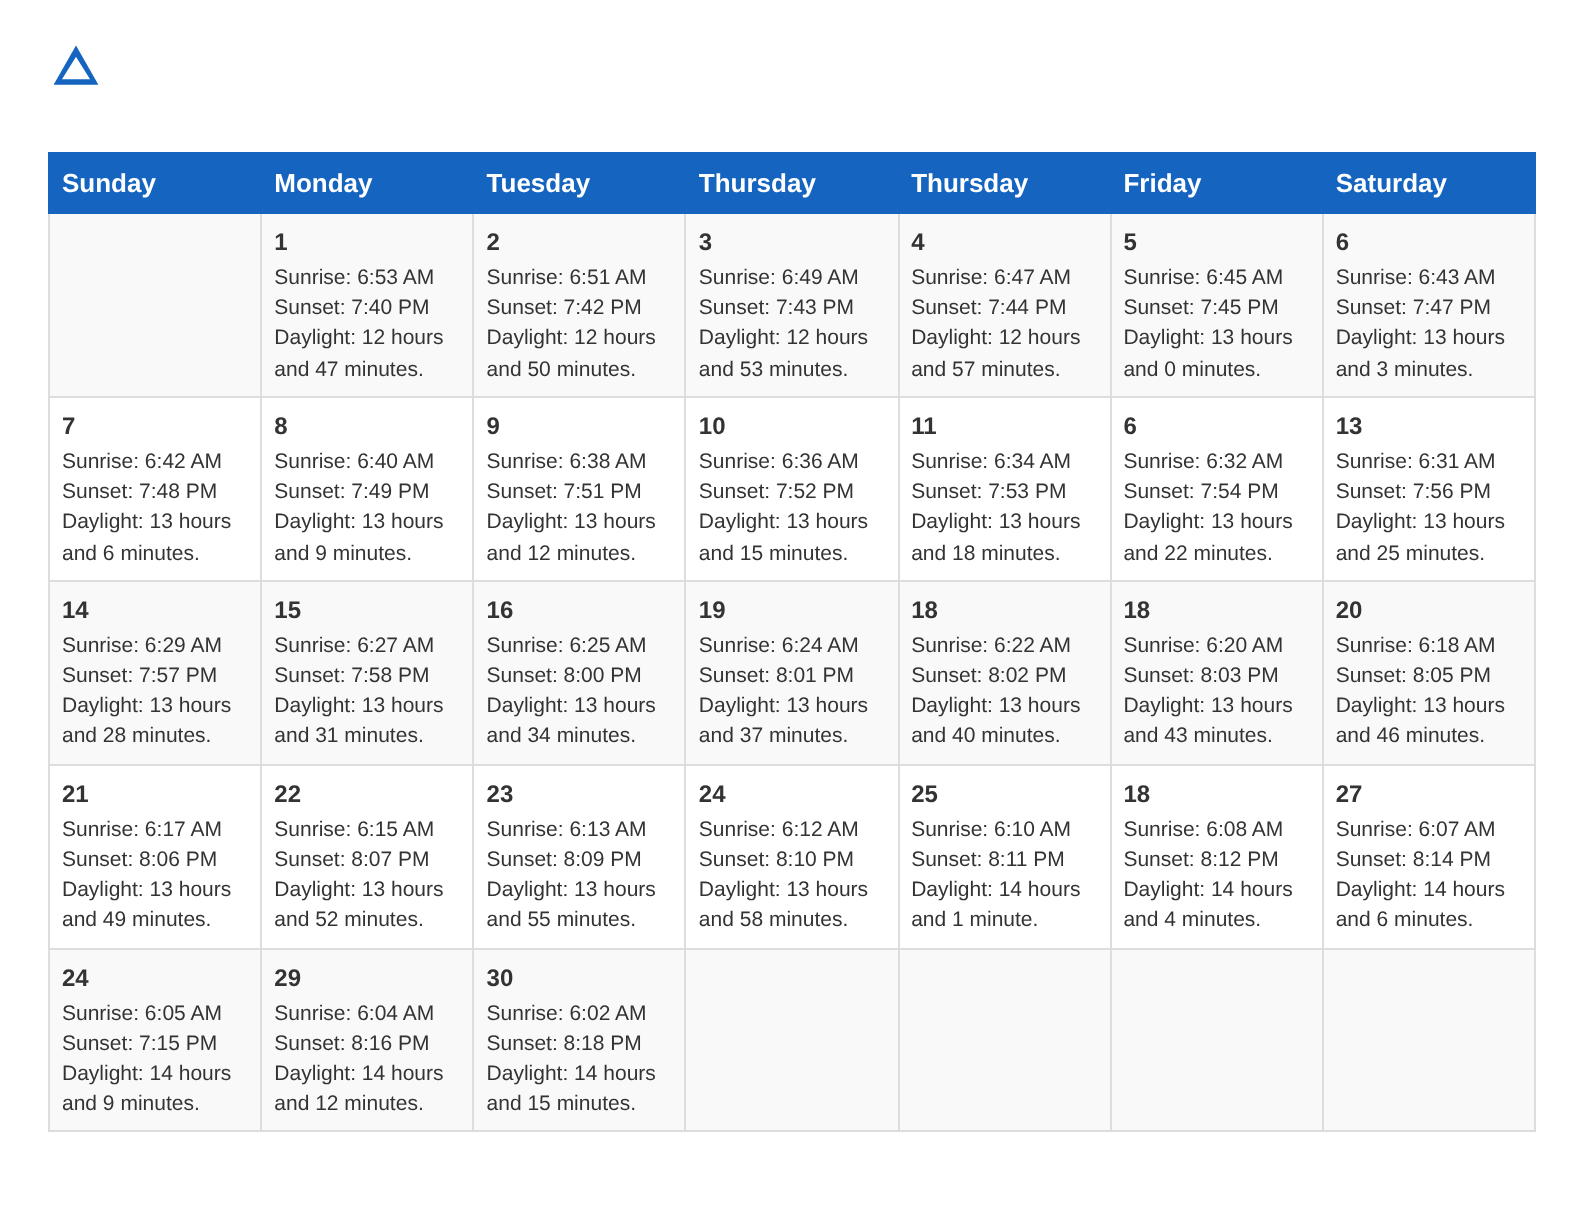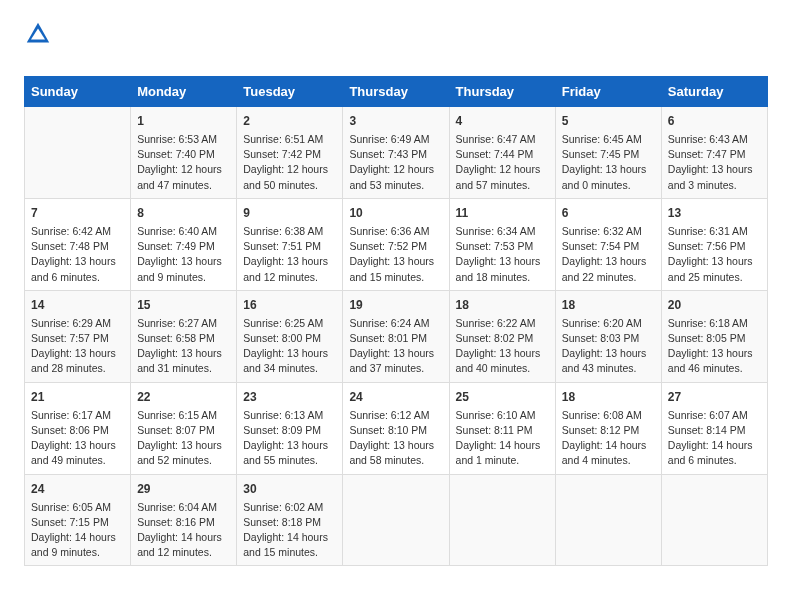--- a/index.html
+++ b/index.html
@@ -222,21 +222,21 @@
           <td>
             <div class="day-num">14</div>
             <div class="cell-content">Sunrise: 6:29 AM
 Sunset: 7:57 PM
 Daylight: 13 hours
 and 28 minutes.</div>
           </td>
           <td>
             <div class="day-num">15</div>
             <div class="cell-content">Sunrise: 6:27 AM
-Sunset: 6:58 PM
+Sunset: 7:58 PM
 Daylight: 13 hours
 and 31 minutes.</div>
           </td>
           <td>
             <div class="day-num">16</div>
             <div class="cell-content">Sunrise: 6:25 AM
 Sunset: 8:00 PM
 Daylight: 13 hours
 and 34 minutes.</div>
           </td>

